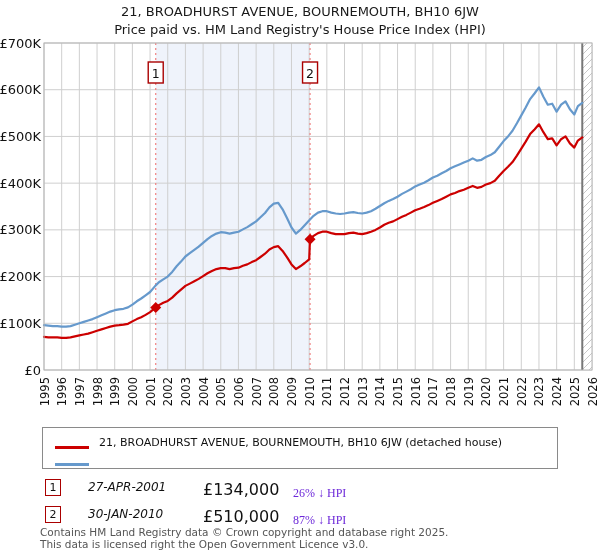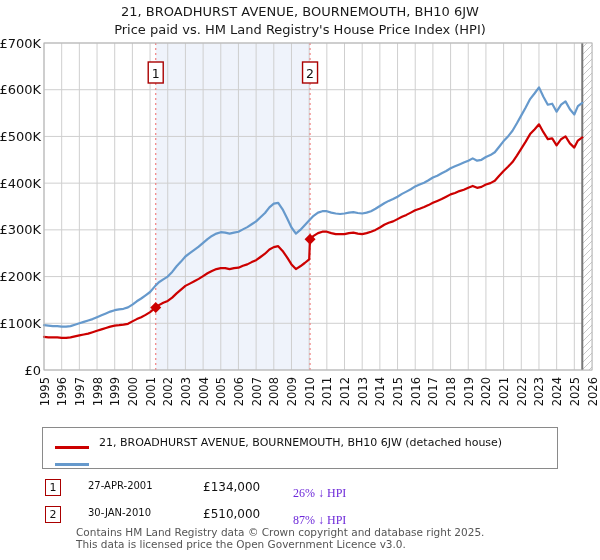--- a/index.html
+++ b/index.html
@@ -8,24 +8,24 @@
   .title-line{position:absolute;left:0;width:600px;text-align:center;font-size:13px;color:#1a1a1a;white-space:nowrap;}
   #title1{top:4px;}
   #title2{top:22px;}
   #chart-svg{position:absolute;left:0;top:0;}
   .legend-box{position:absolute;left:42px;top:427px;width:516px;height:42px;border:1px solid #8a8a8a;background:#fff;box-sizing:border-box;padding:4px 0 0 12px;}
   .legend-row{display:flex;align-items:flex-end;height:17px;}
   .legend-swatch{display:inline-block;width:34px;height:0;border-top:3px solid #000;margin-right:10px;}
   .legend-label{font-size:11px;color:#111;white-space:nowrap;}
   .ann-row{position:absolute;left:0;width:600px;height:18px;}
   .ann-num{position:absolute;left:45px;top:0;width:14px;height:15px;border:1px solid #aa0000;color:#111;font-size:11px;text-align:center;line-height:15px;background:#fff;}
-  .ann-date{position:absolute;left:88px;top:1px;font-size:10px;color:#111;}
-  .ann-price{position:absolute;left:203px;top:1px;font-size:12px;color:#111;}
+  .ann-date{position:absolute;left:88px;top:1px;font-size:12px;color:#111;font-style:italic;}
+  .ann-price{position:absolute;left:203px;top:1px;font-size:16px;color:#111;}
   .ann-hpi{position:absolute;left:293px;top:7px;font-size:12px;color:#6d28d9;font-family:Liberation Serif, serif;}
-  .footer{position:absolute;left:40px;top:527px;font-size:10.5px;color:#555;line-height:11.5px;margin-left:36px;}
+  .footer{position:absolute;left:40px;top:527px;font-size:10.5px;color:#555;line-height:11.5px;}
 </style>
 </head>
 <body>
 
 <div class="wrap">
   <div class="title-line" id="title1">21, BROADHURST AVENUE, BOURNEMOUTH, BH10 6JW</div>
   <div class="title-line" id="title2">Price paid vs. HM Land Registry's House Price Index (HPI)</div>
 
   <svg id="chart-svg" width="600" height="422">
       <defs>
@@ -148,15 +148,15 @@
   </div>
   <div class="ann-row" style="top:506px;">
     <span class="ann-num">2</span>
     <span class="ann-date">30-JAN-2010</span>
     <span class="ann-price">£510,000</span>
     <span class="ann-hpi">87% ↓ HPI</span>
   </div>
 
   <div class="footer">
     <div>Contains HM Land Registry data © Crown copyright and database right 2025.</div>
-    <div>This data is licensed price the Open Government Licence v3.0.</div>
+    <div>This data is licensed right the Open Government Licence v3.0.</div>
   </div>
 </div>
 
 </body></html>

